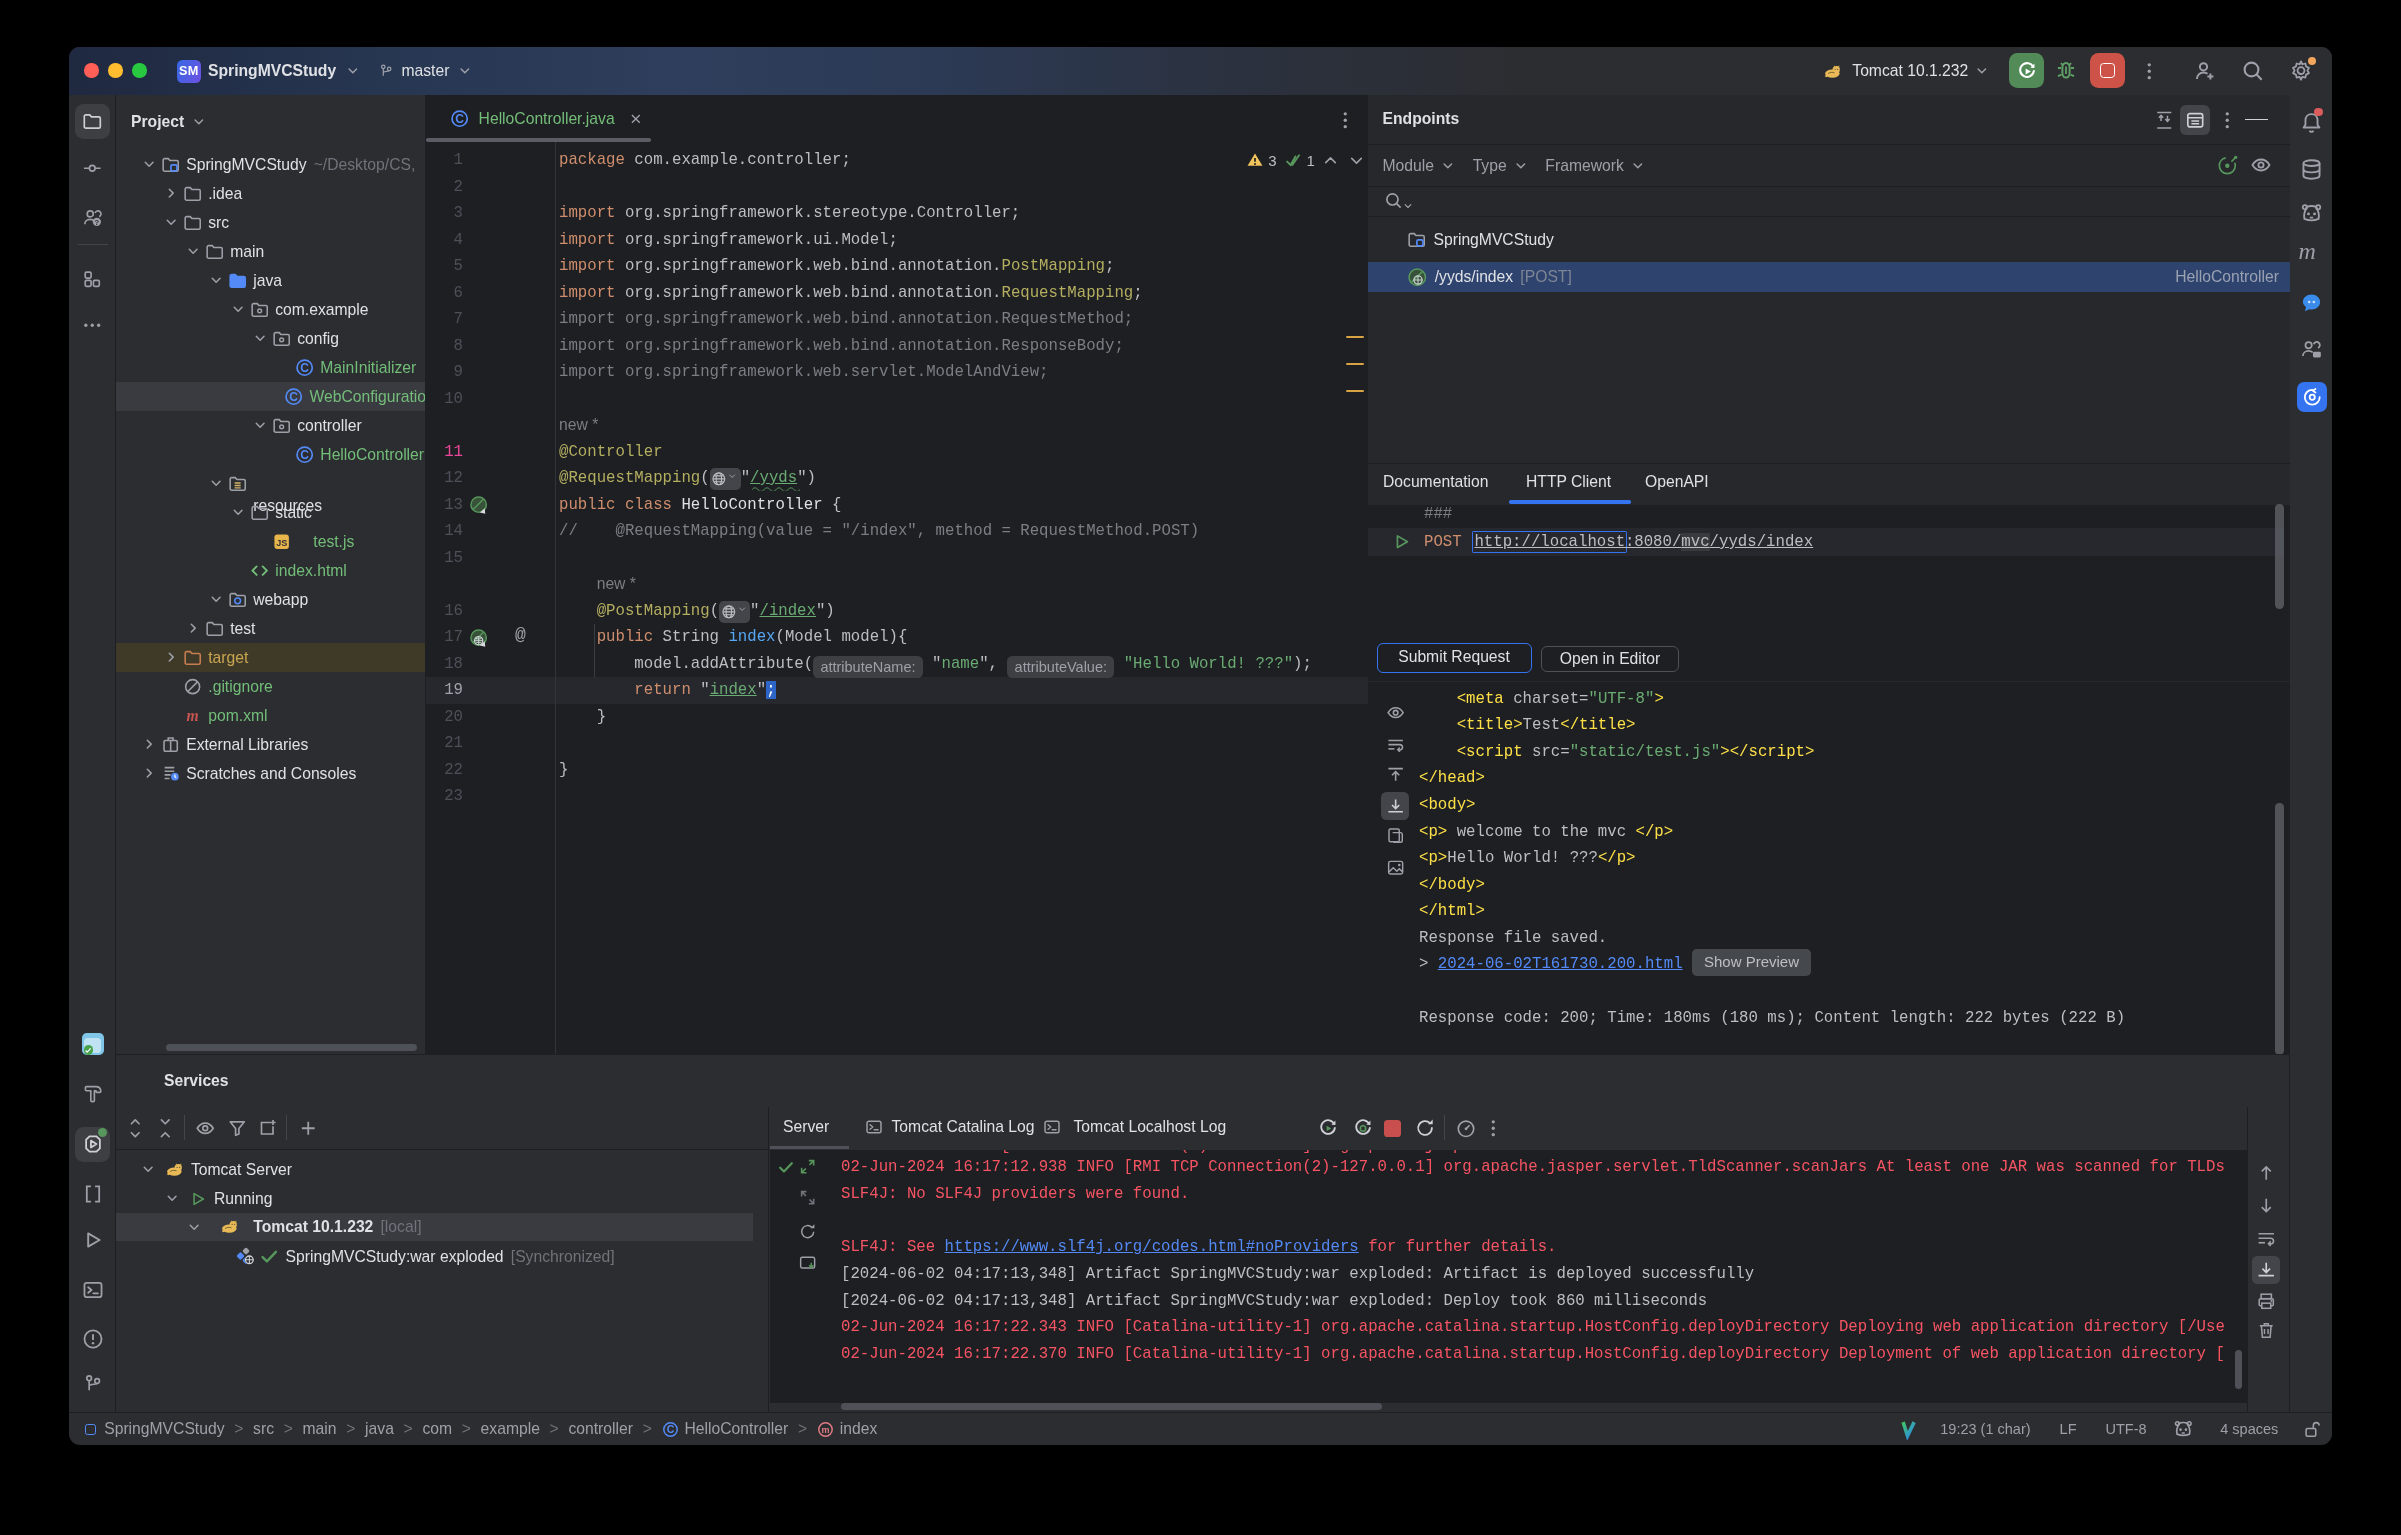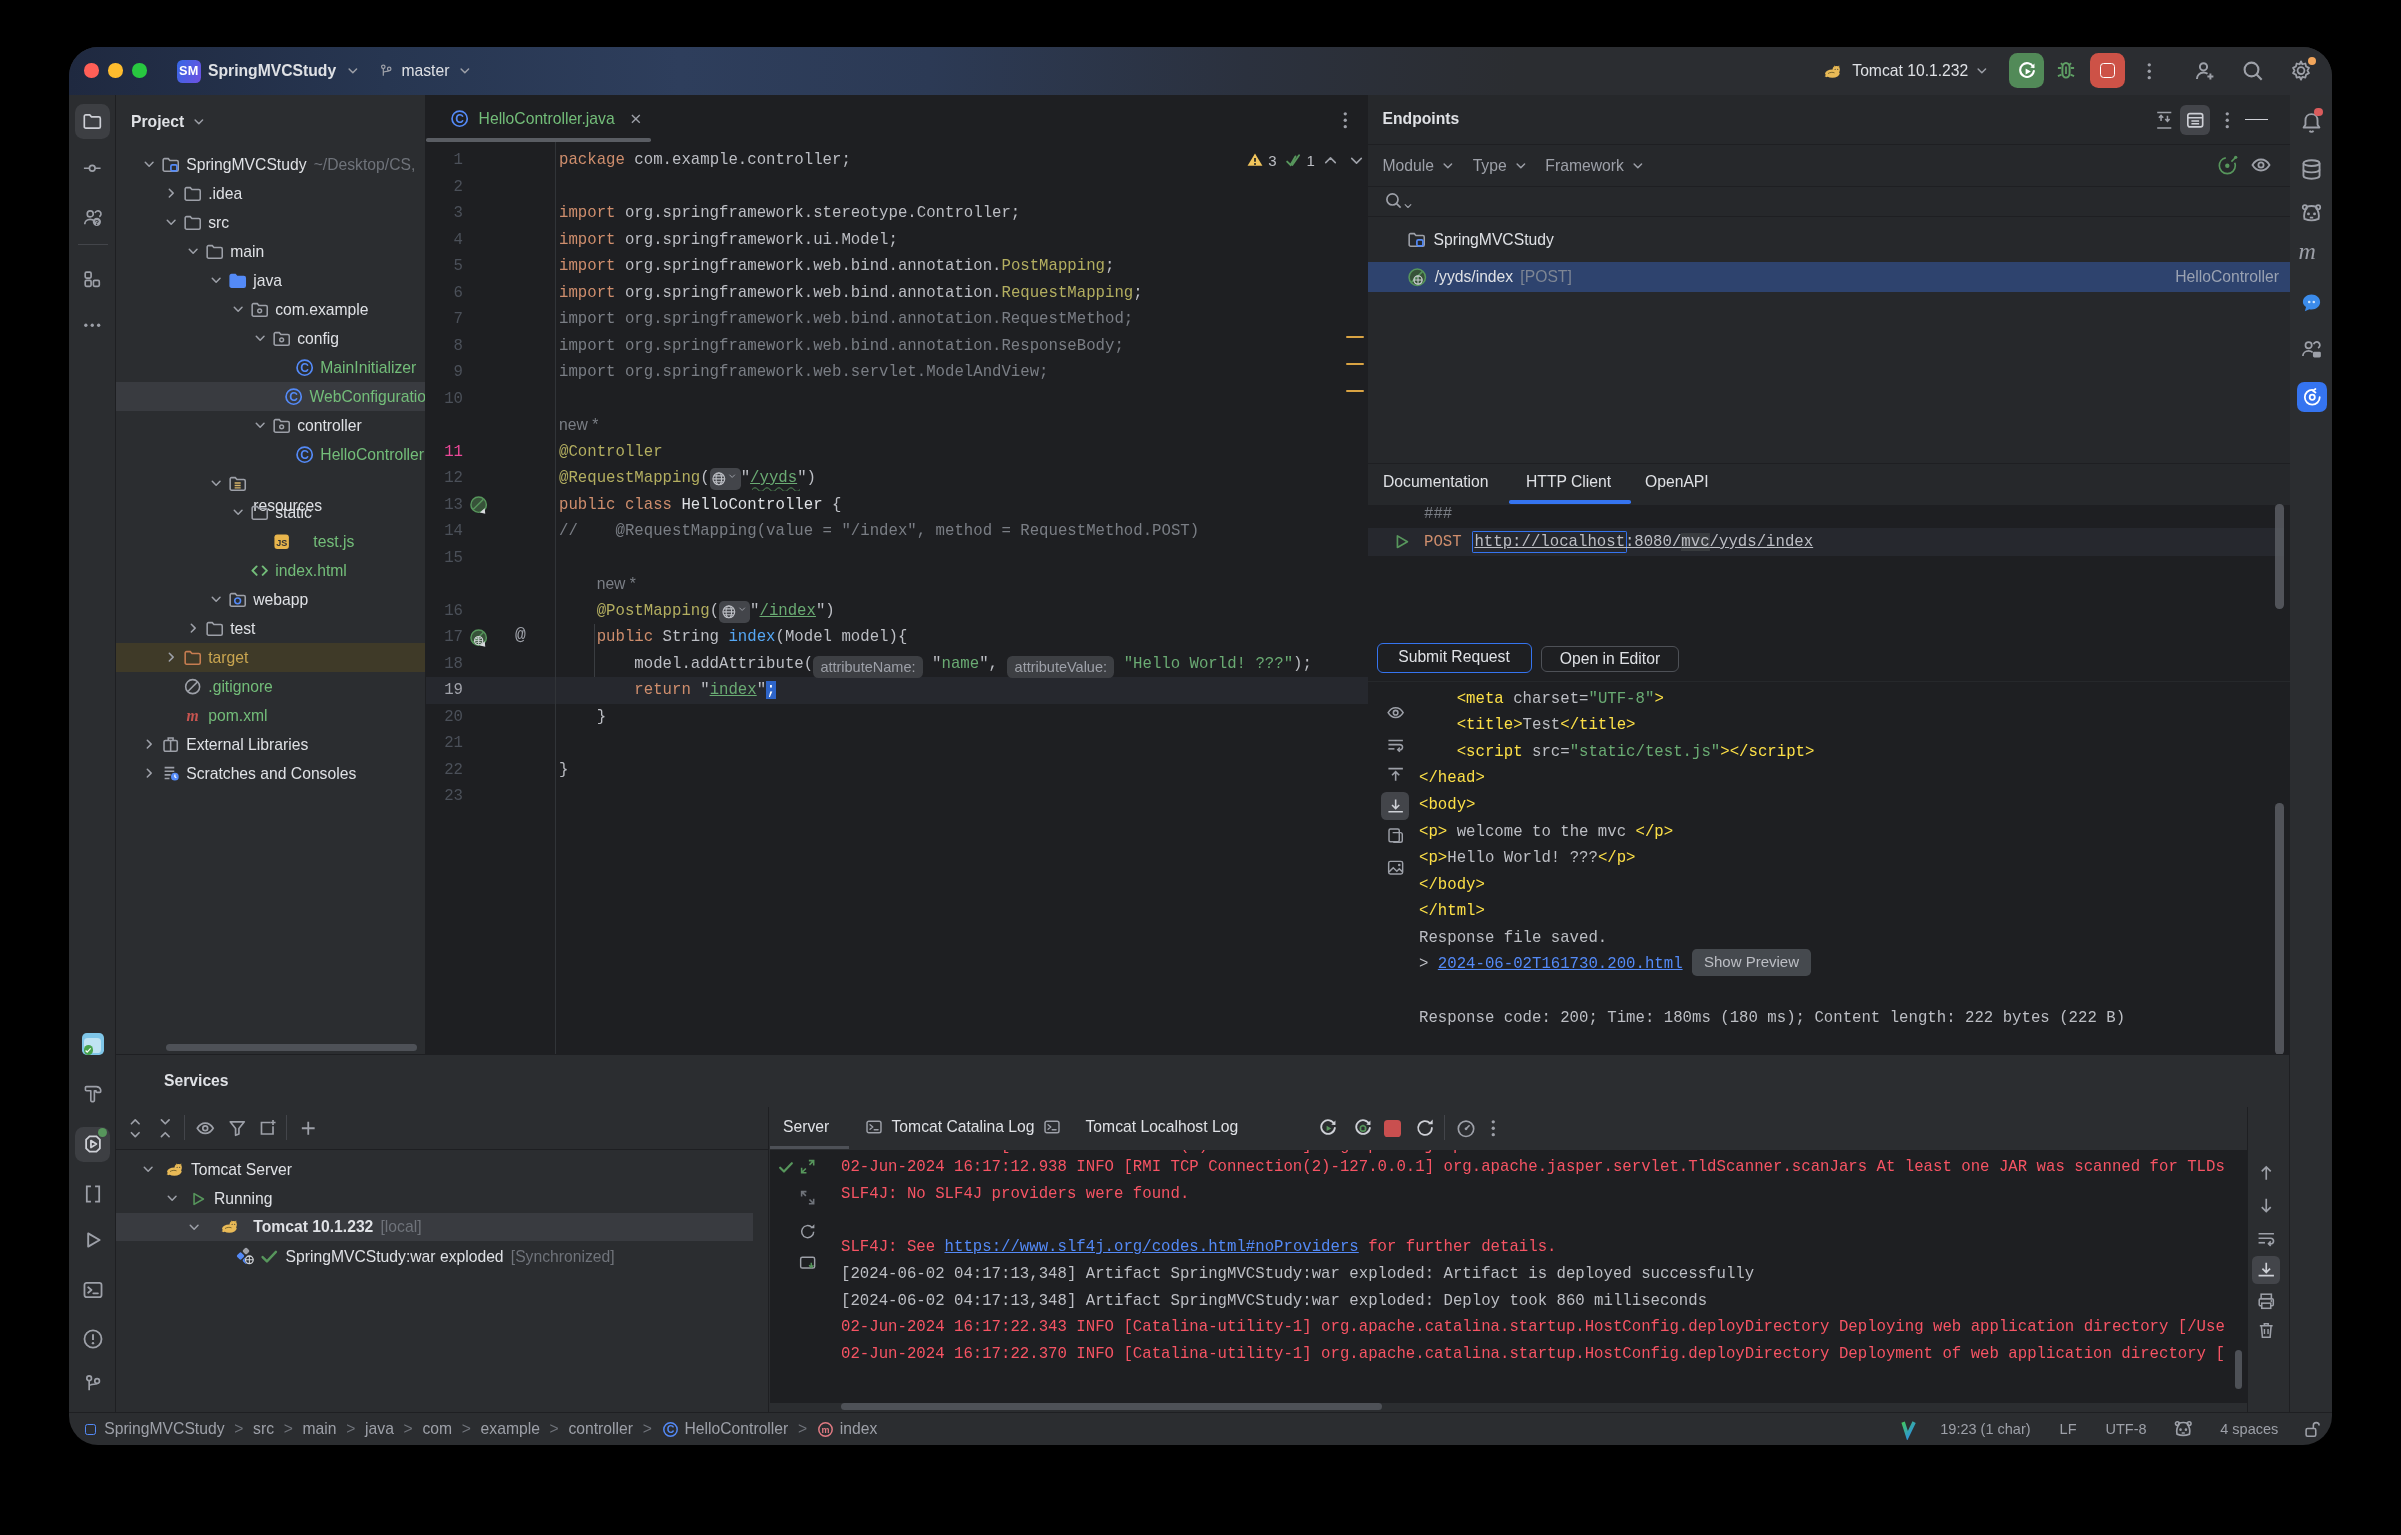--- a/index.html
+++ b/index.html
@@ -1,20 +1,20 @@
 <!DOCTYPE html>
 <html style="font-size:9.7px"><head>
 <meta charset="utf-8">
 <style>
 * { margin:0; padding:0; box-sizing:border-box; }
 html,body { width:2401px; height:1535px; background:#000; overflow:hidden; }
 body { font-family:"Liberation Sans", sans-serif; color:#BCBEC4; }
 .abs { position:absolute; }
 #win { position:absolute; left:69px; top:47px; width:2263px; height:1398px;
-  background:#2b2d30; border-radius:29px; overflow:hidden; font-size:15.7px; }
+  background:#2b2d30; border-radius:11px; overflow:hidden; font-size:15.7px; }
 .row { position:absolute; display:flex; align-items:center; white-space:nowrap; height:29px; }
 .row svg { flex:0 0 auto; }
 svg { display:block; }
 .ic { color:#9DA0A8; }
 .w { color:#DFE1E5; }
 .g2 { color:#9DA0A8; }
 .g3 { color:#6F737A; }
 .grn { color:#73BD79; }
 .sep-h { position:absolute; background:#1e1f22; height:1.2px; left:0; right:0; }
 
@@ -765,21 +765,21 @@
       </div>
 <div class="abs" style="left:652px;top:52px;width:1.2px;height:306px;background:#1e1f22;"></div>
 <div class="row w" style="left:667px;top:52px;height:40px;gap:0;">Server</div>
 <div class="abs" style="left:654px;top:91px;width:79px;height:3px;background:#4E5157;"></div>
 <div class="row w" style="left:749px;top:52px;height:40px;gap:0;">
         <svg width="18" height="18" class="ic" viewBox="0 0 30 30">
           <use href="#term"></use>
         </svg>
         <span style="margin-left:8.5px">Tomcat Catalina Log</span>
       </div>
-<div class="row w" style="left:927px;top:52px;height:40px;gap:16px;">
+<div class="row w" style="left:927px;top:52px;height:40px;gap:4px;">
         <svg width="18" height="18" class="ic" viewBox="0 0 30 30">
           <use href="#term"></use>
         </svg>
         <span style="margin-left:8.5px">Tomcat Localhost Log</span>
       </div>
 <svg class="abs" width="22" height="22" viewBox="0 0 16 16" style="left:1201px;top:62px;color:#CED0D6">
         <path d="M12.6 5.2A5 5 0 1 0 13 8" fill="none" stroke="currentColor" stroke-width="1.3" stroke-linecap="round"></path>
         <path d="M13.4 2.6v3h-3z" fill="currentColor"></path>
         <path d="M7 6.4l3.4 1.9L7 10.2z" fill="#57965C"></path>
       </svg>

